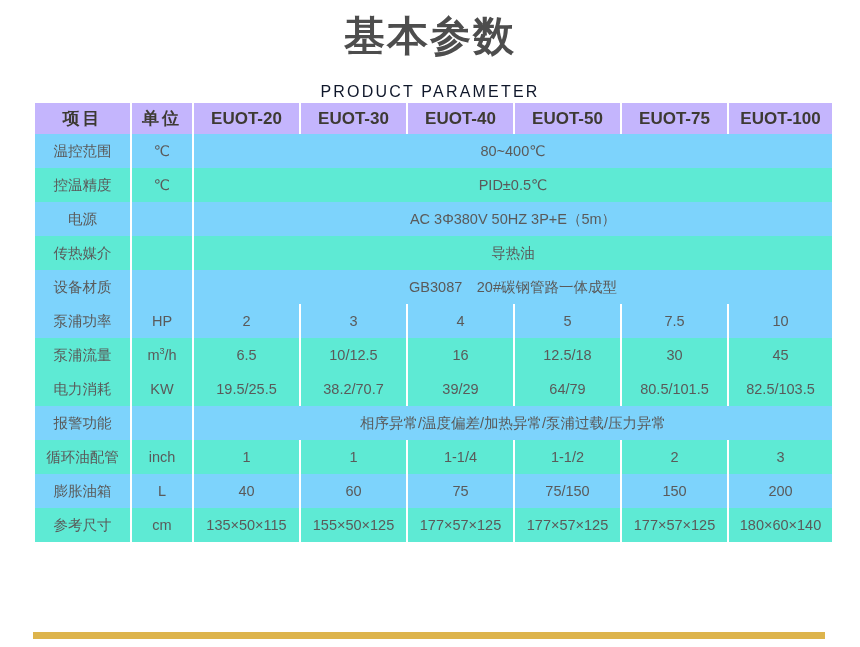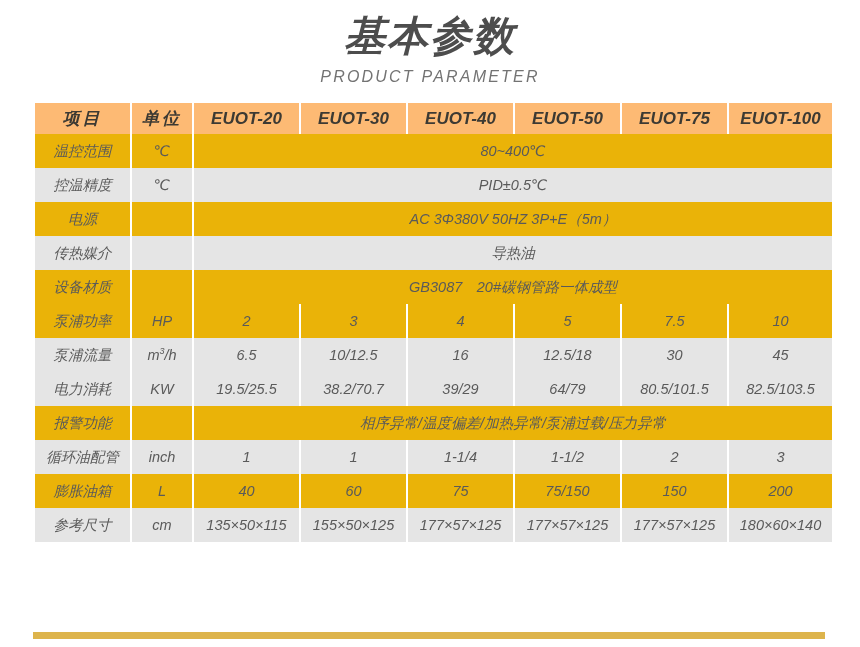--- a/index.html
+++ b/index.html
@@ -14,41 +14,40 @@
     font-family: "Liberation Sans", "DejaVu Sans", sans-serif;
     color: #595959;
     -webkit-font-smoothing: antialiased;
   }
 
   .page {
     position: relative;
     width: 860px;
     height: 647px;
     box-sizing: border-box;
-    font-style: italic;
   }
 
   
   .title-block {
     padding-top: 14px;
     text-align: center;
   }
   .main-title {
     font-size: 41px;
     font-weight: bold;
     color: #4d4d4d;
     letter-spacing: 2px;
     line-height: 1.1;
     margin: 0;
   }
   .sub-title {
     font-size: 16px;
-    color: #737373;
+    color: #0f172a;
     letter-spacing: 2.2px;
-    margin: 9px 0 0 0;
+    margin: 24px 0 0 0;
     font-weight: normal;
   }
 
   
   .table-wrap {
     position: absolute;
     left: 33px;
     top: 103px;
     width: 792px;
   }
@@ -67,33 +66,33 @@
     font-size: 14.5px;
     color: #5a5a5a;
     height: 34px;
     line-height: 34px;
     white-space: nowrap;
     overflow: hidden;
   }
 
   
   table.spec thead th {
-    background: #fdba74;
+    background: #c4b5fd;
     color: #3d3a33;
     font-weight: bold;
     font-size: 17px;
     height: 31px;
     line-height: 31px;
   }
   table.spec thead th.th-item { letter-spacing: 3px; }
   table.spec thead th.th-unit { letter-spacing: 3px; }
 
   
-  tbody tr.shaded td { background: #e5e5e5; }
-  tbody tr.plain td  { background: #eab308; }
+  tbody tr.shaded td { background: #5eead4; }
+  tbody tr.plain td  { background: #7dd3fc; }
 
   td.merged { font-size: 14px; }
 
   
   col.c-item { width: 95px; }
   col.c-unit { width: 60px; }
   col.c-mod  { width: 105px; }
   col.c-mod-last { width: 103px; }
 
   sup { font-size: 0.62em; vertical-align: super; line-height: 0; }

